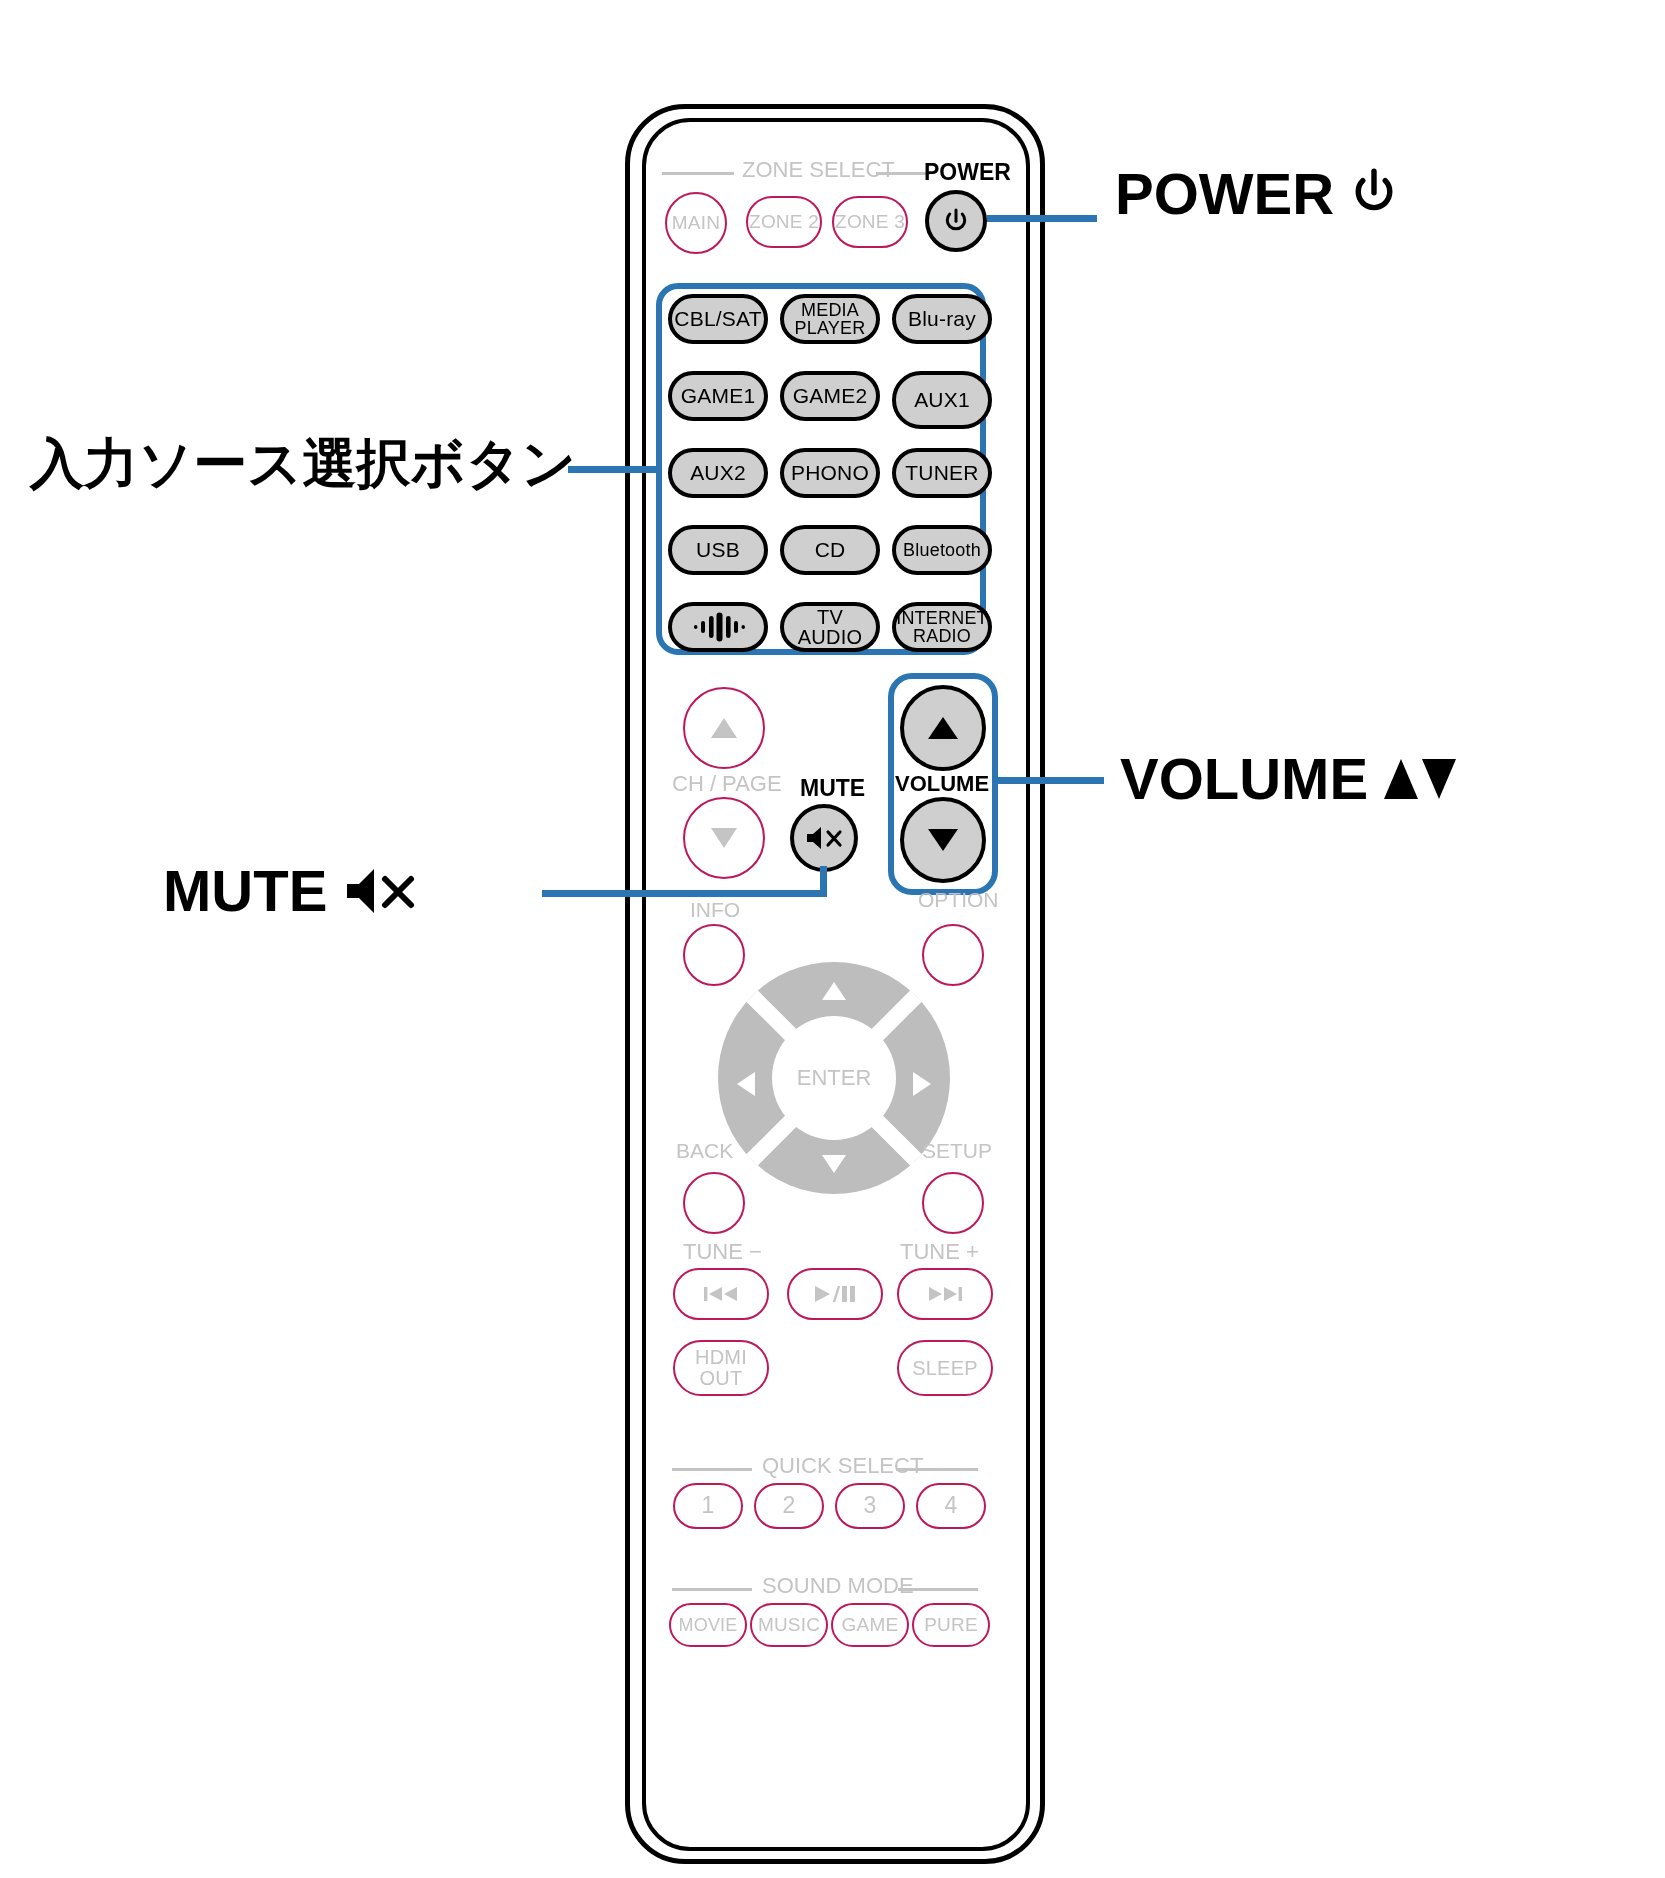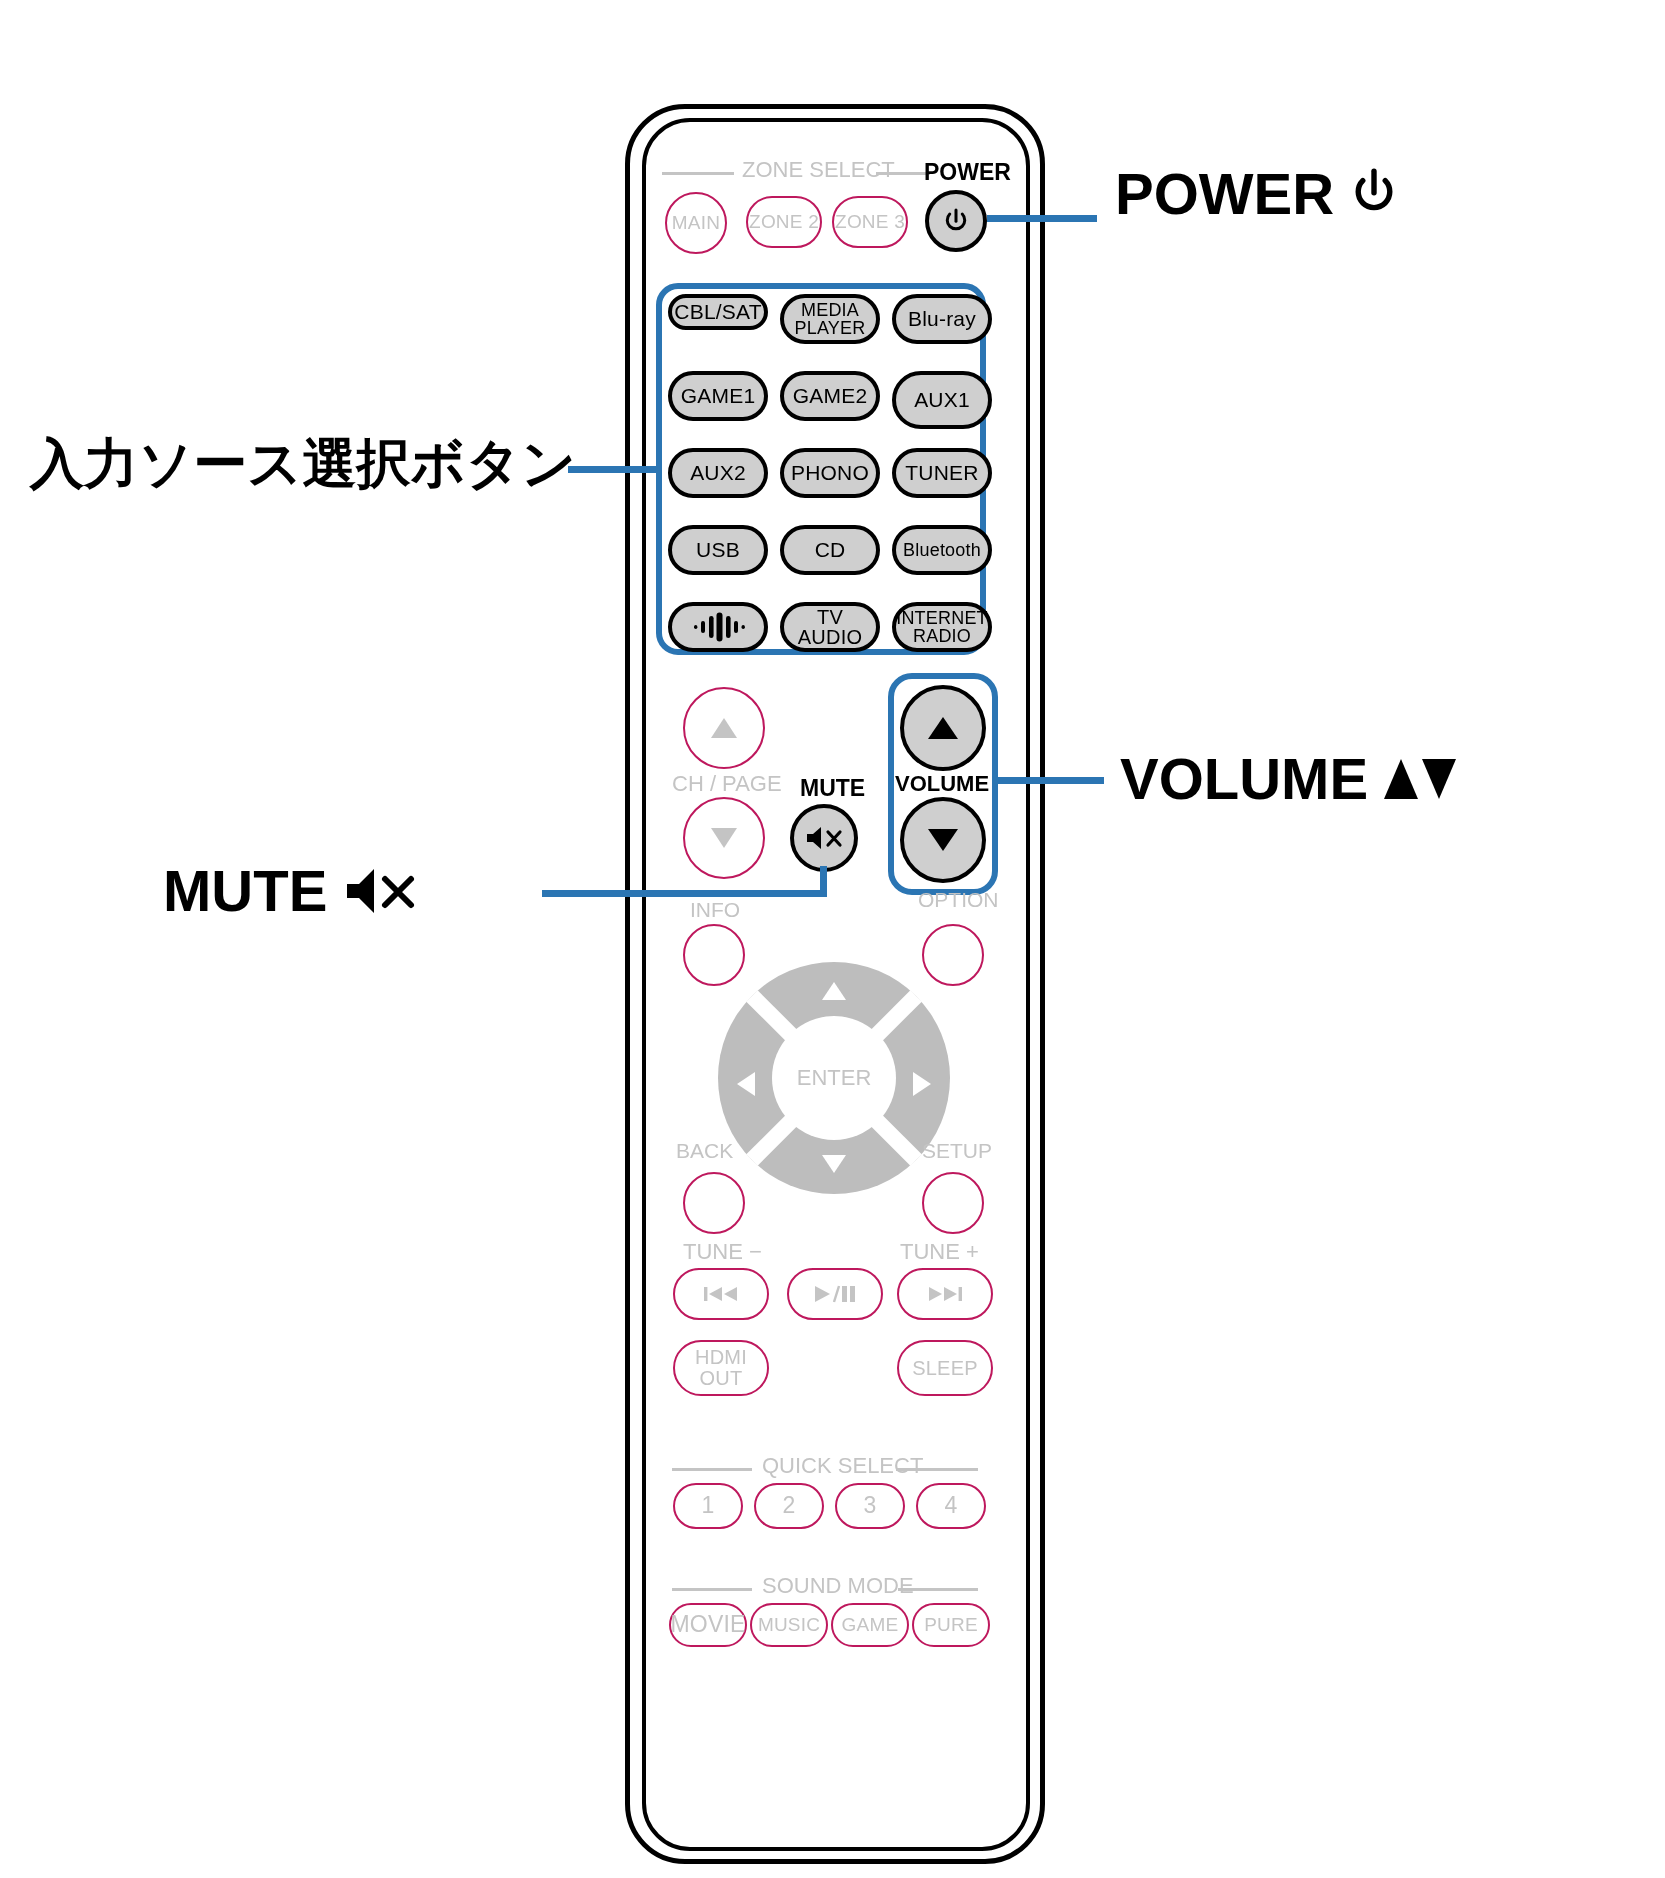--- a/index.html
+++ b/index.html
@@ -77,21 +77,21 @@
   <span>
     <svg width="30" height="30" viewBox="0 0 24 24">
       <path d="M12 3.2 V 12.2" stroke="#000" stroke-width="2.4" stroke-linecap="round" fill="none"></path>
       <path d="M7.0 6.4 A 7 7 0 1 0 17.0 6.4" stroke="#000" stroke-width="2.4" fill="none" stroke-linecap="round"></path>
     </svg>
   </span>
 </div>
 
 <div class="blue-box" style="left:656px;top:283px;width:330px;height:372px;border-radius:22px;"></div>
 
-<div class="btn hl pill" style="left:668px;top:294px;width:100px;height:36px;font-size:21px;">
+<div class="btn hl pill" style="left:668px;top:294px;width:100px;height:50px;font-size:21px;">
   <span>CBL/SAT</span>
 </div>
 <div class="btn hl pill" style="left:780px;top:294px;width:100px;height:50px;font-size:18px;">
   <span style="white-space:pre-line;">MEDIA
 PLAYER</span>
 </div>
 <div class="btn hl pill" style="left:892px;top:294px;width:100px;height:50px;font-size:21px;">
   <span>Blu-ray</span>
 </div>
 
@@ -286,21 +286,21 @@
 <div class="btn dim pill" style="left:835px;top:1483px;width:70px;height:46px;font-size:23px;">
   <span>3</span>
 </div>
 <div class="btn dim pill" style="left:916px;top:1483px;width:70px;height:46px;font-size:23px;">
   <span>4</span>
 </div>
 
 <div class="rule" style="left:672px;top:1588px;width:80px;"></div>
 <div class="lbl" style="left:762px;top:1573px;font-size:22px;">SOUND MODE</div>
 <div class="rule" style="left:898px;top:1588px;width:80px;"></div>
-<div class="btn dim pill" style="left:669px;top:1603px;width:78px;height:44px;font-size:23px;">
+<div class="btn dim pill" style="left:669px;top:1603px;width:78px;height:44px;font-size:18px;">
   <span>MOVIE</span>
 </div>
 <div class="btn dim pill" style="left:750px;top:1603px;width:78px;height:44px;font-size:19px;">
   <span>MUSIC</span>
 </div>
 <div class="btn dim pill" style="left:831px;top:1603px;width:78px;height:44px;font-size:19px;">
   <span>GAME</span>
 </div>
 <div class="btn dim pill" style="left:912px;top:1603px;width:78px;height:44px;font-size:19px;">
   <span>PURE</span>

